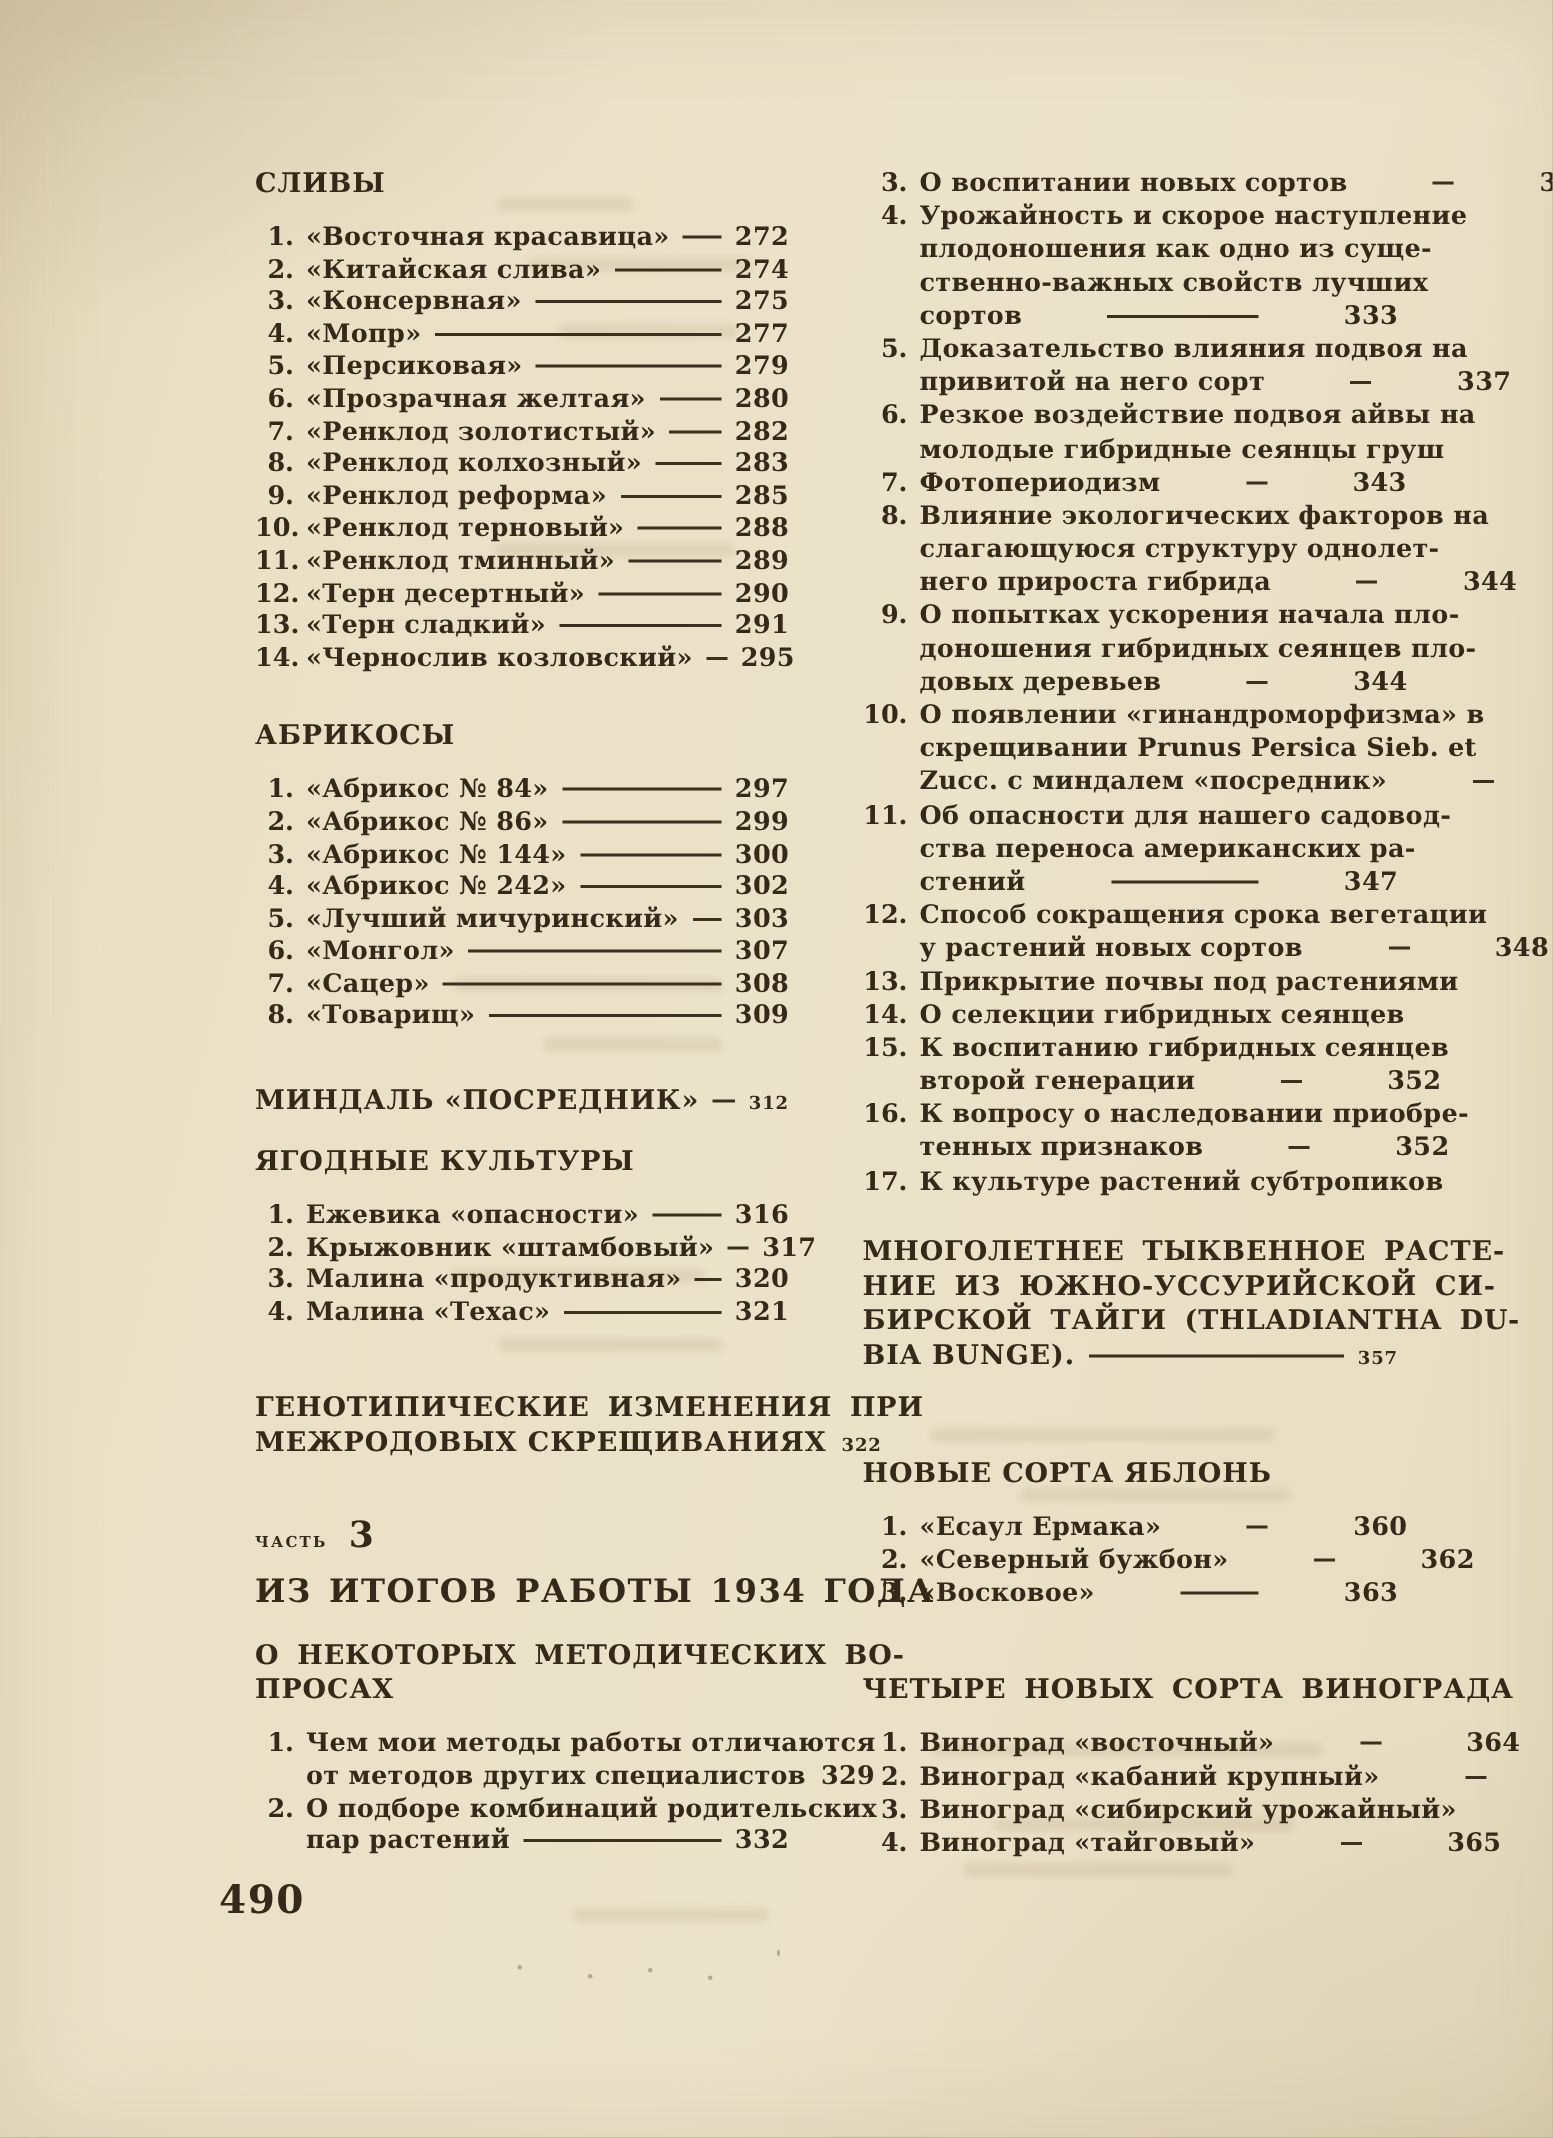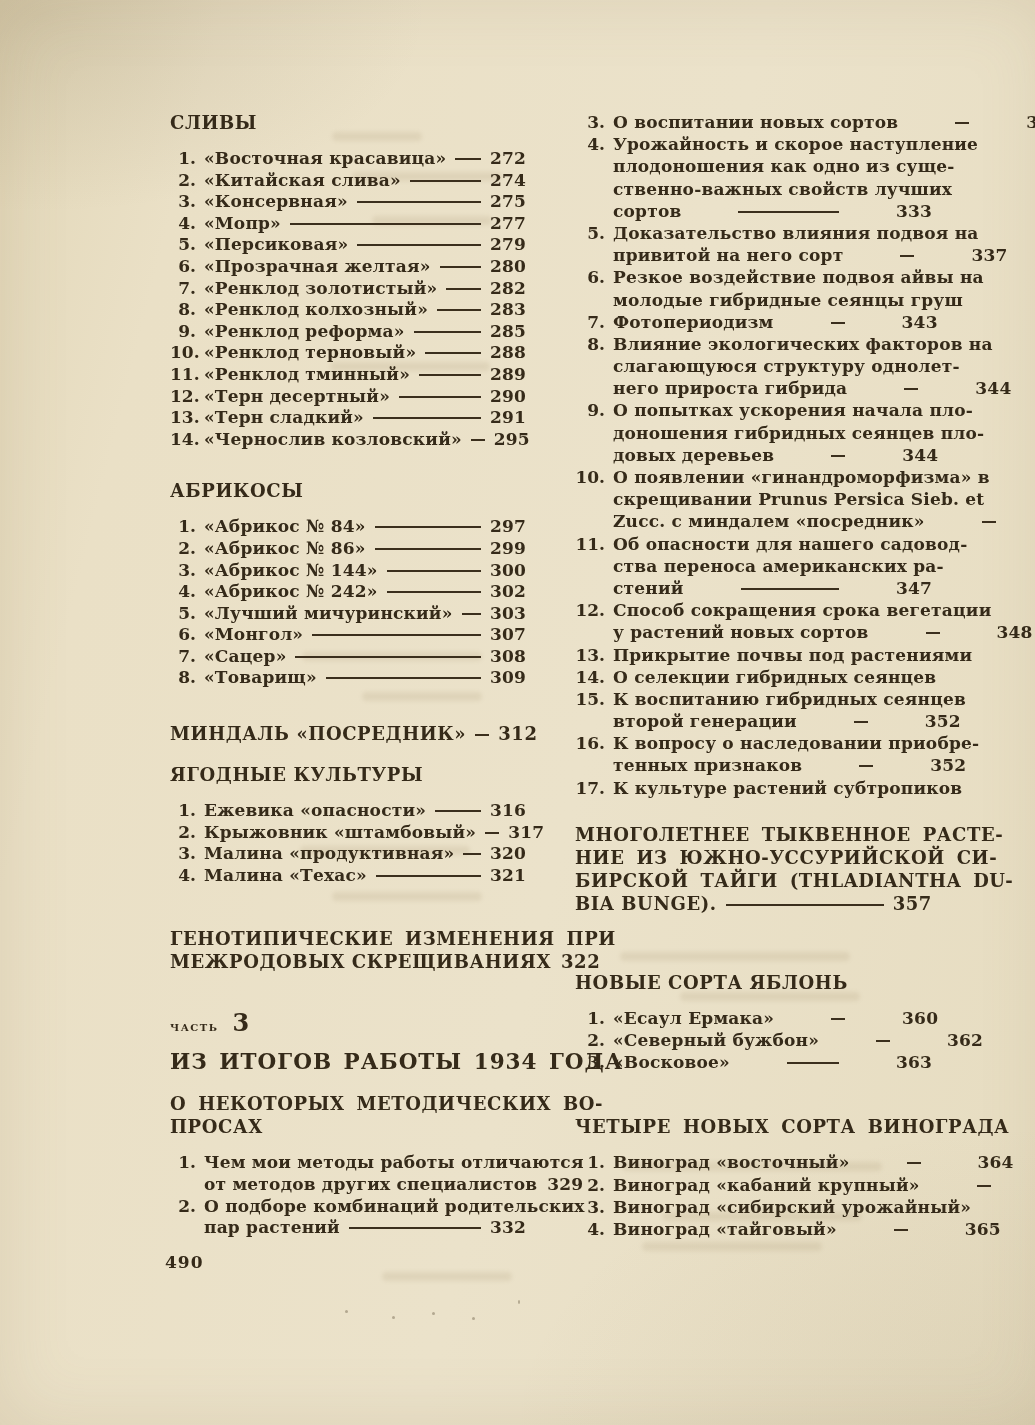--- a/index.html
+++ b/index.html
@@ -48,23 +48,23 @@
   .item{display:flex;}
   .num{flex:none;width:26px;text-align:right;padding-right:8px;font-size:17px;}
   .col-right .num{width:30px;}
   .body{flex:1;min-width:0;}
   .ln{display:flex;align-items:baseline;height:21.6px;font-size:17px;letter-spacing:.2px;}
   .col-right .ln{height:22.2px;gap:48px;}
   .t{white-space:pre;}
   .lead{flex:1;min-width:14px;border-bottom:2px solid #3b2f1d;margin:0 9px;position:relative;top:-4px;}
   .sp{flex:1;min-width:10px;}
   .pg{flex:none;font-size:17px;}
-  .hln .pg{font-size:18px;}
-
-  .folio{position:absolute;left:165px;top:1252px;font-size:17px;letter-spacing:1px;}
+  .hln .pg{font-size:12px;}
+
+  .folio{position:absolute;left:146px;top:1252px;font-size:26px;letter-spacing:1px;}
 
   .ghost{position:absolute;height:9px;border-radius:5px;background:#8a744c;opacity:.12;filter:blur(2px);}
   .g1{left:332px;top:132px;width:90px;}
   .g2{left:352px;top:172px;width:150px;}
   .g3{left:372px;top:216px;width:120px;}
   .g4{left:330px;top:362px;width:160px;}
   .g5{left:302px;top:652px;width:180px;}
   .g6{left:362px;top:692px;width:120px;}
   .g7{left:300px;top:846px;width:170px;}
   .g8{left:332px;top:892px;width:150px;}

